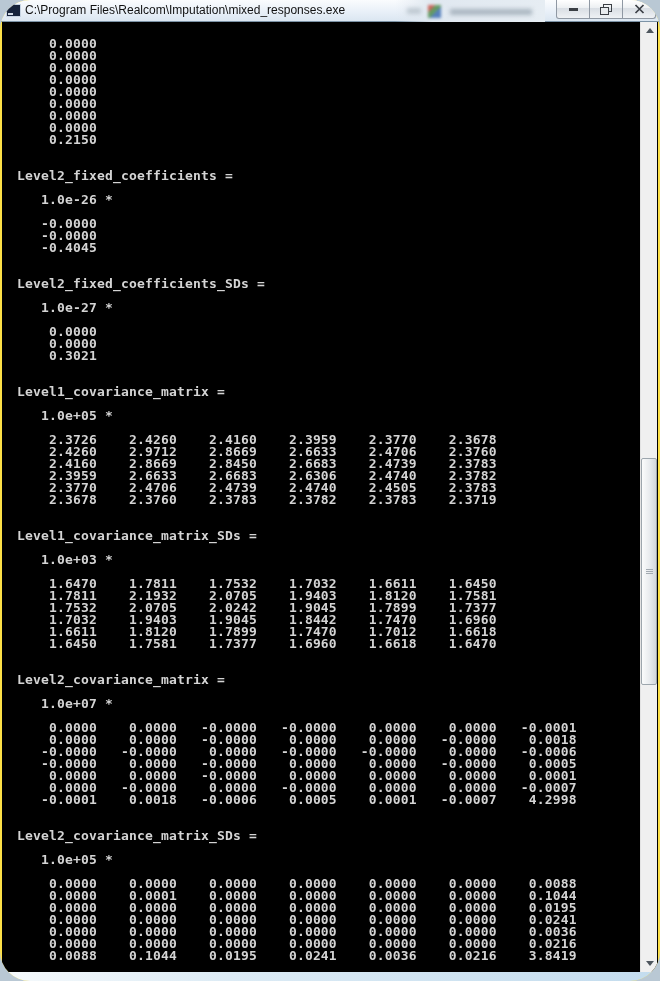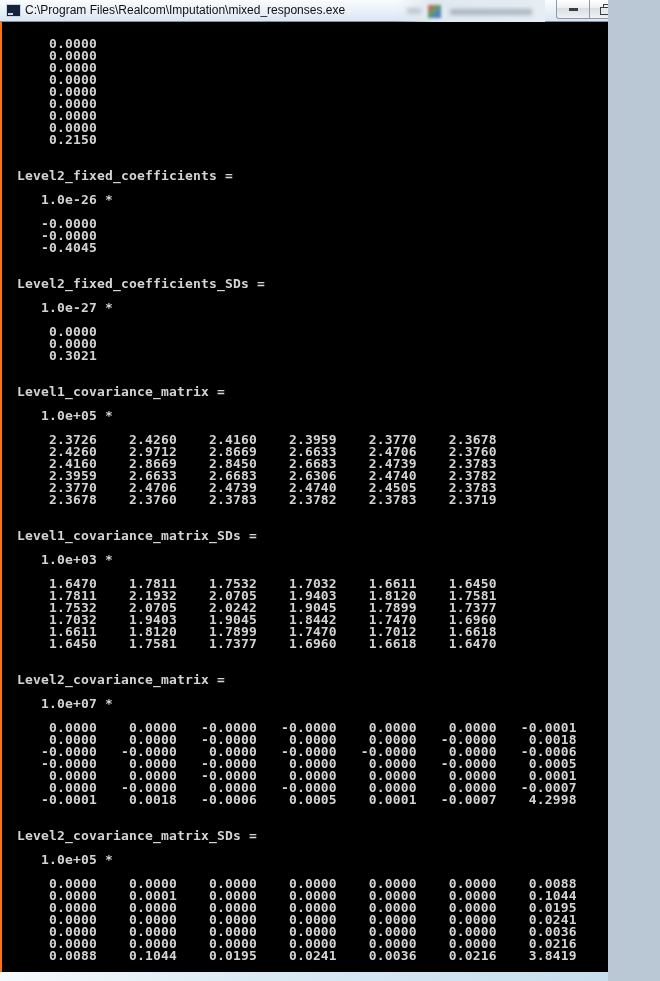--- a/index.html
+++ b/index.html
@@ -1,18 +1,18 @@
 <!DOCTYPE html>
 <html><head>
 <meta charset="utf-8">
 <style>
   html,body{margin:0;padding:0;background:#b9c8d4;}
   *{box-sizing:border-box;}
-  .window{position:relative;width:608px;height:981px;background:#f97316;overflow:hidden;
-          font-family:"Liberation Sans","DejaVu Sans",sans-serif;}
+  .window{position:relative;width:660px;height:981px;background:#fde047;overflow:hidden;
+          font-family:"Liberation Sans","DejaVu Sans",sans-serif;border-radius:30px;}
   
   .titlebar{position:absolute;top:0;left:0;width:660px;height:22px;
             background:linear-gradient(#fafcfe,#e9f0f8 55%,#dbe6f1);
             border-bottom:1px solid #7c93a6;}
   .app-icon{position:absolute;left:6px;top:4px;width:15px;height:13px;
             background:#16233b;border:1px solid #c7d4e2;}
   .app-icon::after{content:"";position:absolute;left:1px;bottom:1px;width:5px;height:2px;background:#cfd8e2;}
   .title-text{position:absolute;left:25px;top:3px;font-size:12px;color:#111;white-space:nowrap;}
   
   .bg-blur{position:absolute;left:395px;top:0;width:150px;height:22px;

